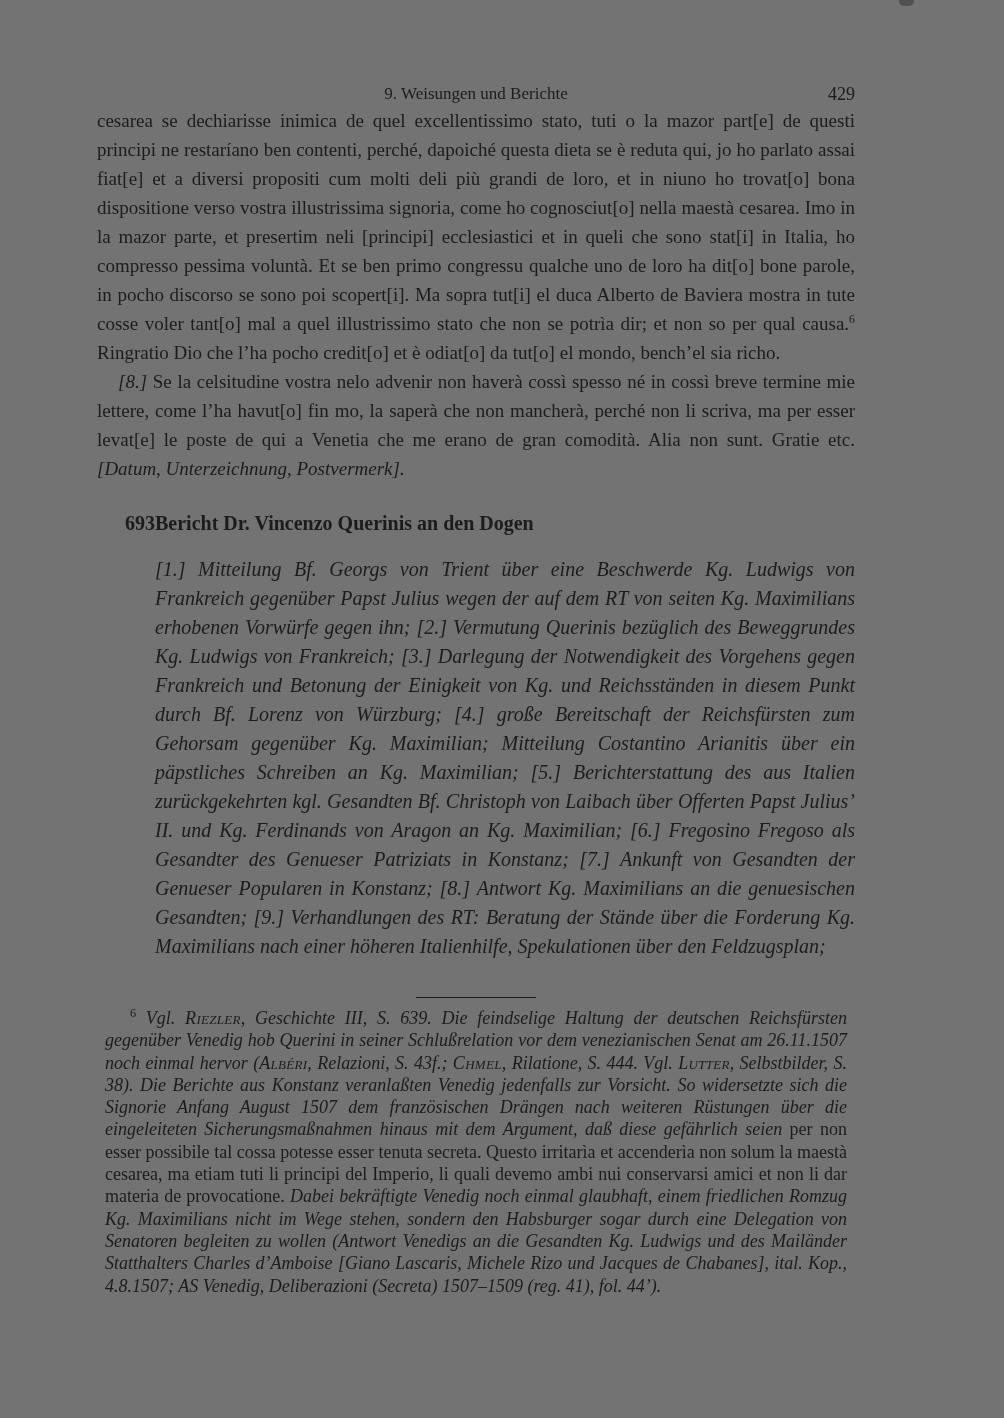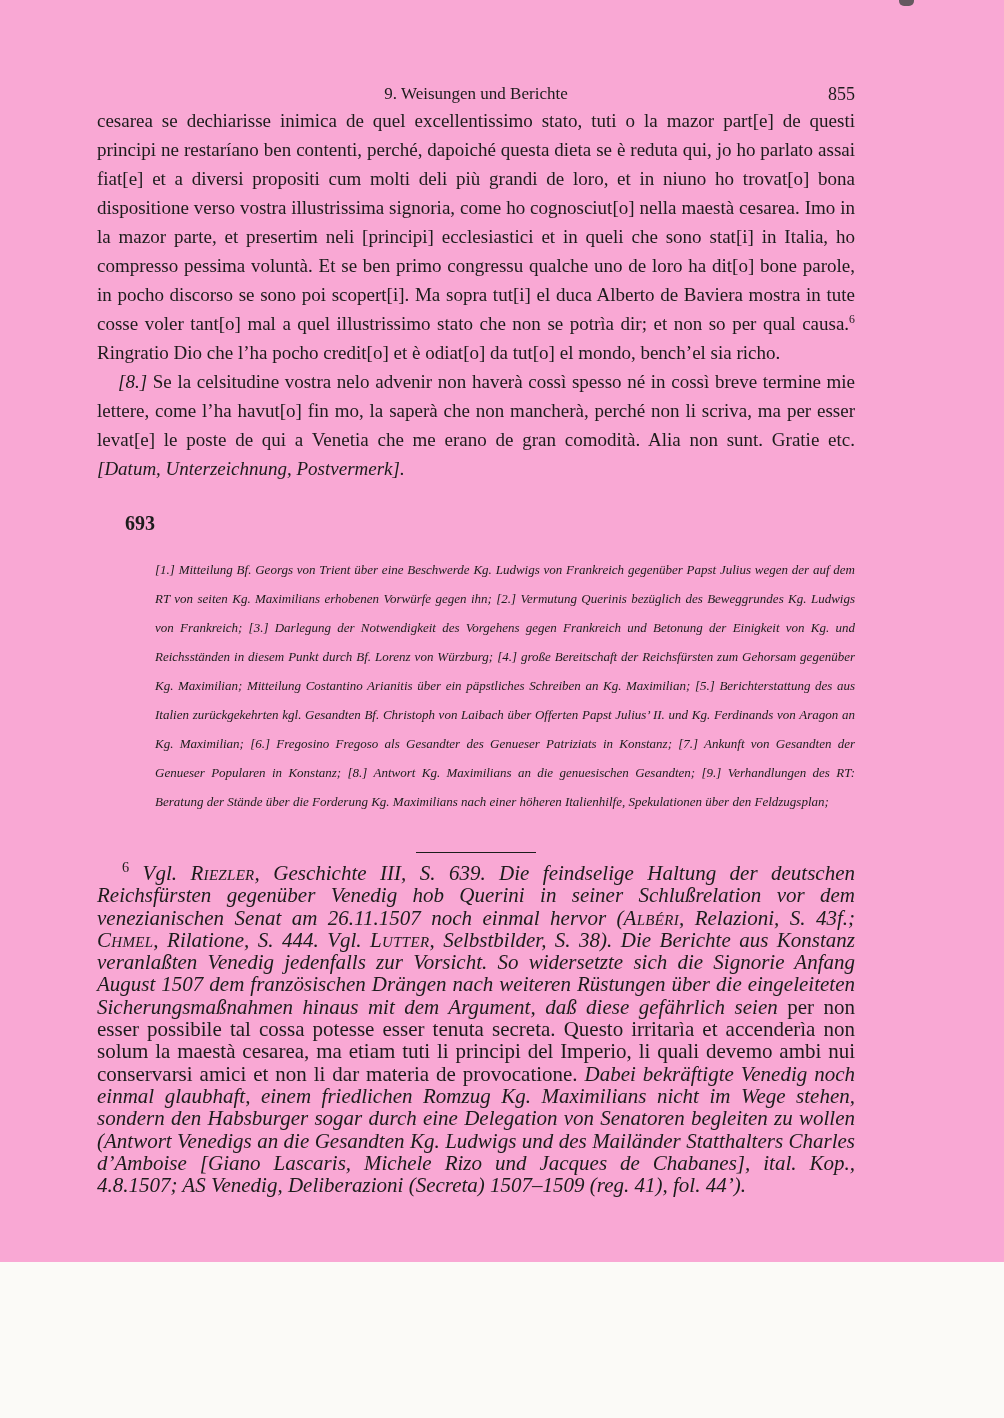--- a/index.html
+++ b/index.html
@@ -3,22 +3,22 @@
 <meta charset="utf-8">
 <style>
   html, body {
     margin: 0;
     padding: 0;
     background: #fbfaf7;
   }
   .page {
     position: relative;
     width: 1004px;
-    height: 1262px;
-    background: #f9a8d4;
+    height: 1418px;
+    background: #737373;
     color: #1c1c1c;
     font-family: "Liberation Serif", serif;
     overflow: hidden;
   }
   .artifact {
     position: absolute;
     top: 0;
     left: 899px;
     width: 15px;
     height: 6px;
@@ -72,35 +72,35 @@
     font-size: 20px;
     font-weight: bold;
     line-height: 26px;
     text-align: right;
   }
   .doc-heading .doc-number {
     flex: 0 0 58px;
   }
   .summary {
     margin: 12px 0 0 58px;
-    font-size: 13px;
+    font-size: 20px;
     line-height: 29px;
     font-style: italic;
     text-align: justify;
   }
   .footnote-sep {
     margin-top: 36px;
     margin-bottom: 9px;
     width: 120px;
     border: 0;
     border-top: 1.2px solid #1c1c1c;
   }
   .footnote {
-    margin: 0;
-    font-size: 21px;
+    margin: 8px;
+    font-size: 18px;
     line-height: 22.3px;
     text-align: justify;
     text-indent: 25px;
   }
   .footnote sup {
     font-size: 0.68em;
     line-height: 0;
     vertical-align: super;
     font-style: normal;
   }
@@ -114,29 +114,30 @@
 </head>
 <body>
 
 <div class="page">
   <div class="artifact"></div>
 
   <div class="content">
 
     <header class="running-head">
       <span class="head-title">9. Weisungen und Berichte</span>
-      <span class="page-number">855</span>
+      <span class="page-number">429</span>
     </header>
 
     <p class="body-par first"><span>cesarea se dechiarisse inimica de quel excellentissimo stato, tuti o la mazor part[e] de questi principi ne restaríano ben contenti, perché, dapoiché questa dieta se è reduta qui, jo ho parlato assai fiat[e] et a diversi propositi cum molti deli più grandi de loro, et in niuno ho trovat[o] bona dispositione verso vostra illustrissima signoria, come ho cognosciut[o] nella maestà cesarea. Imo in la mazor parte, et presertim neli [principi] ecclesiastici et in queli che sono stat[i] in Italia, ho compresso pessima voluntà. Et se ben primo congressu qualche uno de loro ha dit[o] bone parole, in pocho discorso se sono poi scopert[i]. Ma sopra tut[i] el duca Alberto de Baviera mostra in tute cosse voler tant[o] mal a quel illustrissimo stato che non se potrìa dir; et non so per qual causa.</span><sup class="fn-ref">6</sup><span> Ringratio Dio che l’ha pocho credit[o] et è odiat[o] da tut[o] el mondo, bench’el sia richo.</span></p>
 
     <p class="body-par indent"><span class="it">[8.]</span><span> Se la celsitudine vostra nelo advenir non haverà cossì spesso né in cossì breve termine mie lettere, come l’ha havut[o] fin mo, la saperà che non mancherà, perché non li scriva, ma per esser levat[e] le poste de qui a Venetia che me erano de gran comodità. Alia non sunt. Gratie etc. </span><span class="it">[Datum, Unterzeichnung, Postvermerk].</span></p>
 
     <h2 class="doc-heading">
       <span class="doc-number">693</span>
+      <span class="doc-title">Bericht Dr. Vincenzo Querinis an den Dogen</span>
     </h2>
 
     <p class="summary">[1.] Mitteilung Bf. Georgs von Trient über eine Beschwerde Kg. Ludwigs von Frankreich gegenüber Papst Julius wegen der auf dem RT von seiten Kg. Maximilians erhobenen Vorwürfe gegen ihn; [2.] Vermutung Querinis bezüglich des Beweggrundes Kg. Ludwigs von Frankreich; [3.] Darlegung der Notwendigkeit des Vorgehens gegen Frankreich und Betonung der Einigkeit von Kg. und Reichsständen in diesem Punkt durch Bf. Lorenz von Würzburg; [4.] große Bereitschaft der Reichsfürsten zum Gehorsam gegenüber Kg. Maximilian; Mitteilung Costantino Arianitis über ein päpstliches Schreiben an Kg. Maximilian; [5.] Berichterstattung des aus Italien zurückgekehrten kgl. Gesandten Bf. Christoph von Laibach über Offerten Papst Julius’ II. und Kg. Ferdinands von Aragon an Kg. Maximilian; [6.] Fregosino Fregoso als Gesandter des Genueser Patriziats in Konstanz; [7.] Ankunft von Gesandten der Genueser Popularen in Konstanz; [8.] Antwort Kg. Maximilians an die genuesischen Gesandten; [9.] Verhandlungen des RT: Beratung der Stände über die Forderung Kg. Maximilians nach einer höheren Italienhilfe, Spekulationen über den Feldzugsplan;</p>
 
     <hr class="footnote-sep">
 
     <p class="footnote"><sup>6</sup><span class="it"> Vgl. </span><span class="sc">Riezler</span><span class="it">, Geschichte III, S. 639. Die feindselige Haltung der deutschen Reichsfürsten gegenüber Venedig hob Querini in seiner Schlußrelation vor dem venezianischen Senat am 26.11.1507 noch einmal hervor (</span><span class="sc">Albéri</span><span class="it">, Relazioni, S. 43f.; </span><span class="sc">Chmel</span><span class="it">, Rilatione, S. 444. Vgl. </span><span class="sc">Lutter</span><span class="it">, Selbstbilder, S. 38). Die Berichte aus Konstanz veranlaßten Venedig jedenfalls zur Vorsicht. So widersetzte sich die Signorie Anfang August 1507 dem französischen Drängen nach weiteren Rüstungen über die eingeleiteten Sicherungsmaßnahmen hinaus mit dem Argument, daß diese gefährlich seien </span><span class="rm">per non esser possibile tal cossa potesse esser tenuta secreta. Questo irritarìa et accenderìa non solum la maestà cesarea, ma etiam tuti li principi del Imperio, li quali devemo ambi nui conservarsi amici et non li dar materia de provocatione. </span><span class="it">Dabei bekräftigte Venedig noch einmal glaubhaft, einem friedlichen Romzug Kg. Maximilians nicht im Wege stehen, sondern den Habsburger sogar durch eine Delegation von Senatoren begleiten zu wollen (Antwort Venedigs an die Gesandten Kg. Ludwigs und des Mailänder Statthalters Charles d’Amboise [Giano Lascaris, Michele Rizo und Jacques de Chabanes], ital. Kop., 4.8.1507; AS Venedig, Deliberazioni (Secreta) 1507–1509 (reg. 41), fol. 44’).</span></p>
 
   </div>
 </div>

